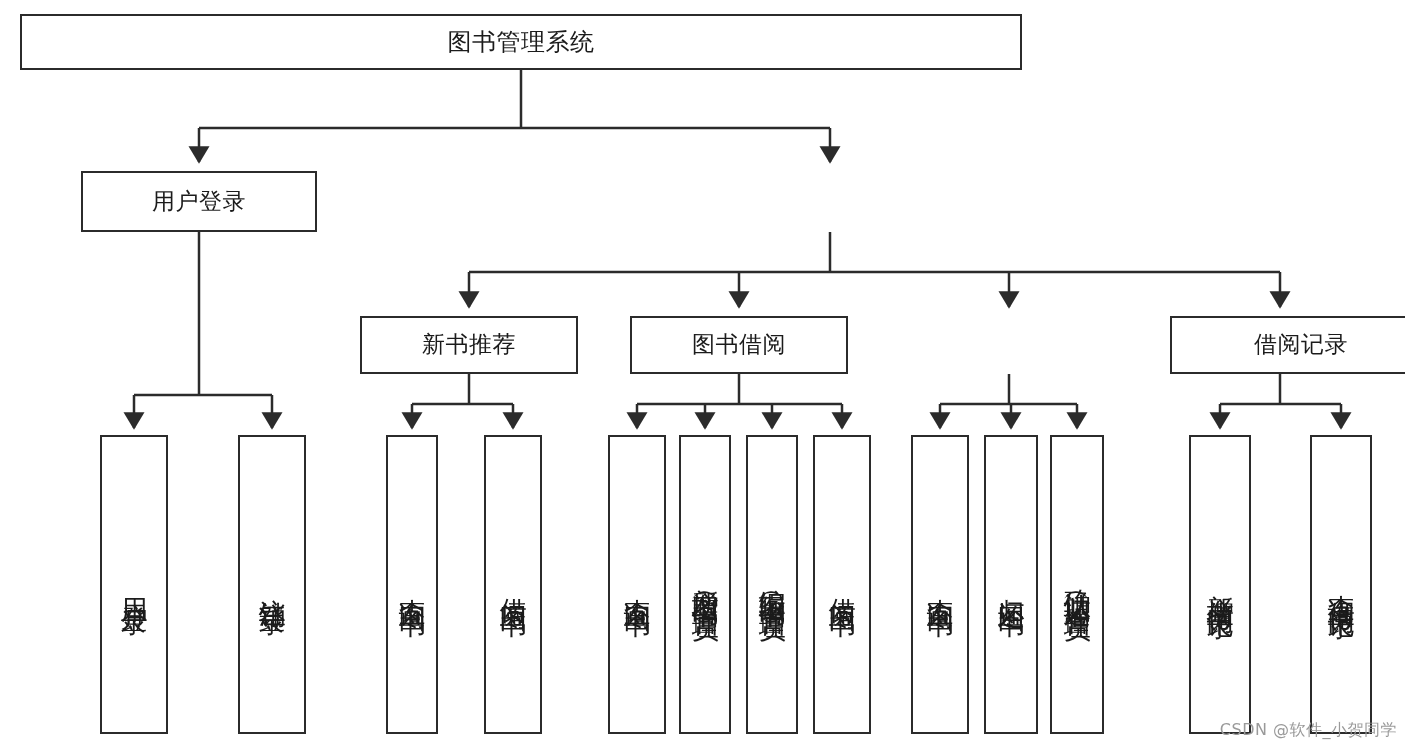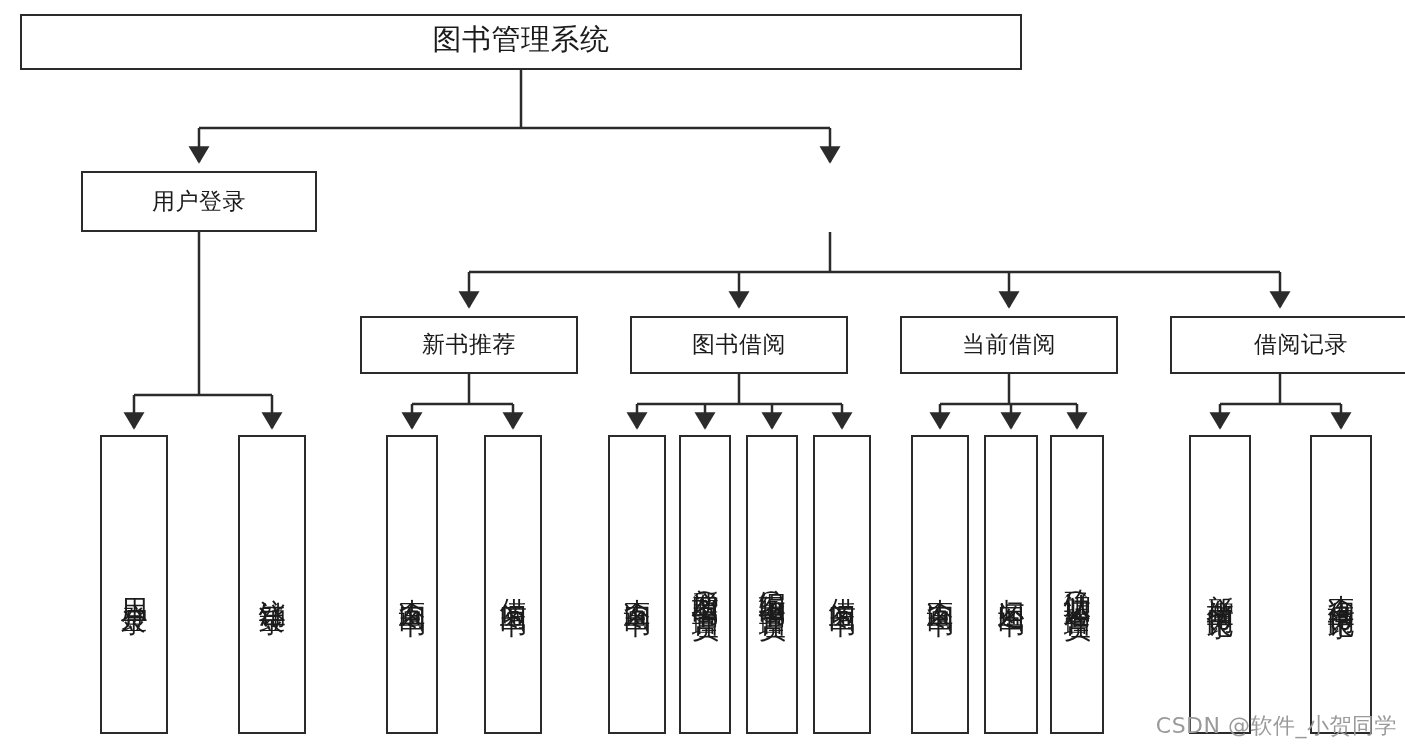--- a/index.html
+++ b/index.html
@@ -40,41 +40,40 @@
     text-align: center;
     line-height: 1.18;
     white-space: pre;
   }
   
   .h-node .node-label {
     font-size: 23px;
     letter-spacing: 0.5px;
   }
   .root.h-node .node-label {
-    font-size: 29px;
-    font-family: Liberation Mono, monospace;
+    font-size: 24px;
   }
   
   .v-node {
     align-items: center;
     justify-content: center;
   }
   .v-node .node-label {
     writing-mode: vertical-rl;
     text-orientation: upright;
     font-size: 27px;
     line-height: 1.05;
     letter-spacing: 4px;
     max-height: 100%;
   }
   .watermark {
     position: absolute;
     right: 8px;
     bottom: 6px;
-    font-size: 22px;
+    font-size: 16px;
     color: #9a9a9a;
     letter-spacing: 0.5px;
     white-space: nowrap;
   }
 </style>
 </head>
 <body>
 
 <div id="canvas">
 
@@ -135,23 +134,20 @@
   <div class="node h-node" style="left:81px; top:171px; width:236px; height:61px;">
     <span class="node-label">用户登录</span>
   </div>
 
   <div class="node h-node" style="left:360px; top:316px; width:218px; height:58px;">
     <span class="node-label">新书推荐</span>
   </div>
   <div class="node h-node" style="left:630px; top:316px; width:218px; height:58px;">
     <span class="node-label">图书借阅</span>
   </div>
-  <div class="node h-node" style="left:900px; top:316px; width:218px; height:58px;">
-    <span class="node-label">当前借阅</span>
-  </div>
   <div class="node h-node" style="left:1170px; top:316px; width:262px; height:58px;">
     <span class="node-label">借阅记录</span>
   </div>
 
   <div class="node v-node" style="left:100px; top:435px; width:68px; height:299px;">
     <span class="node-label">用户登录</span>
   </div>
   <div class="node v-node" style="left:238px; top:435px; width:68px; height:299px;">
     <span class="node-label">注销登录</span>
   </div>

